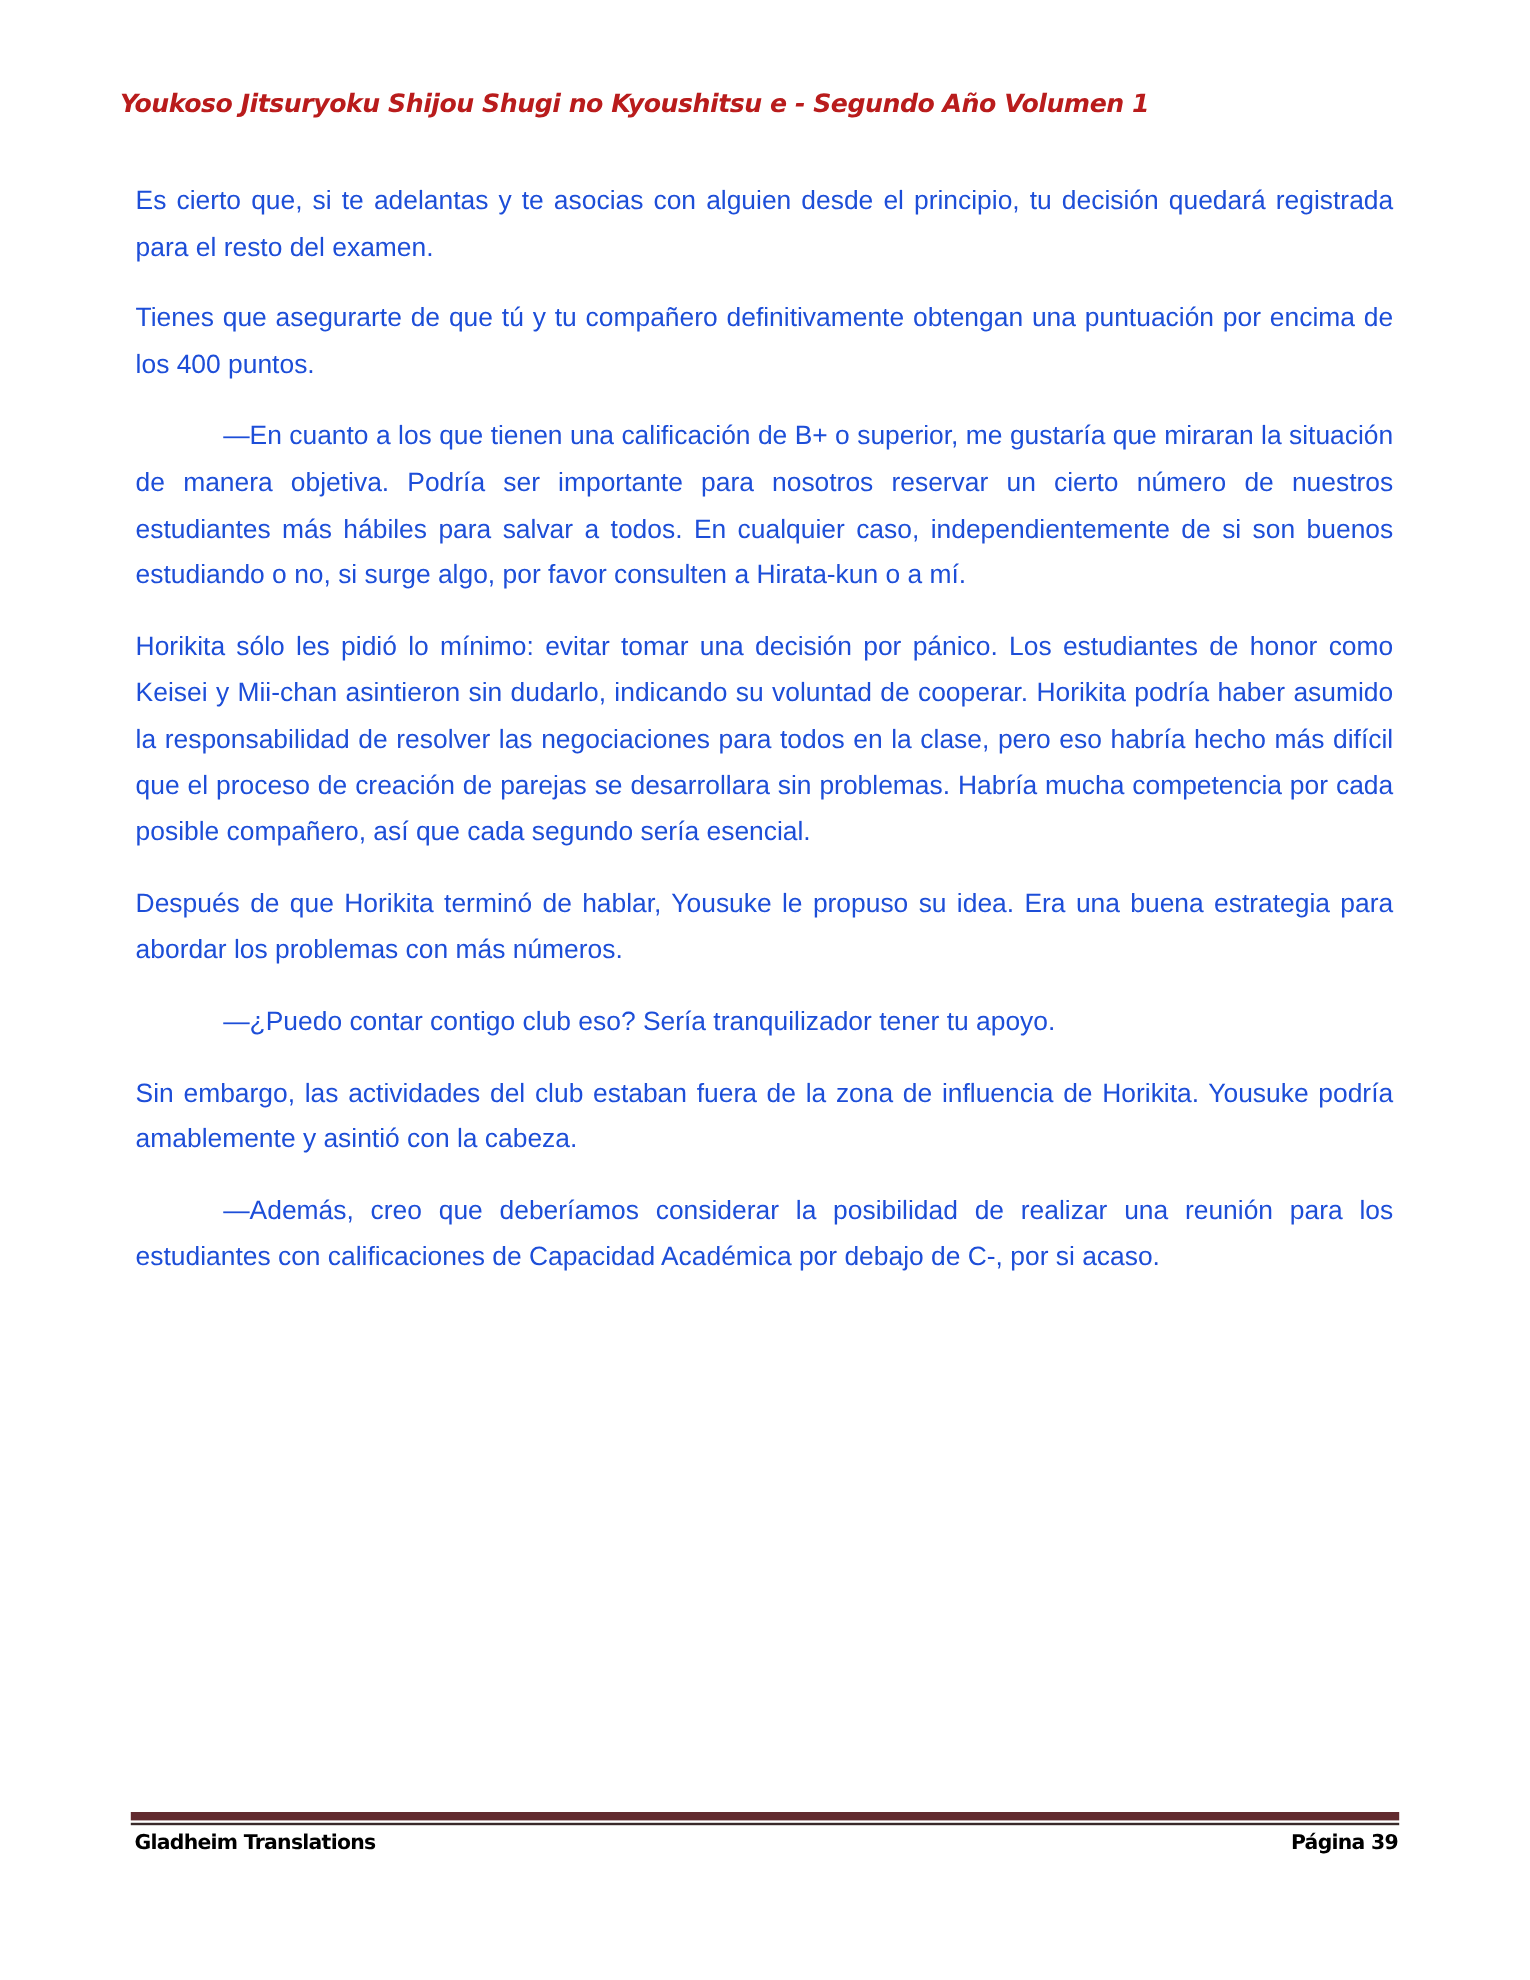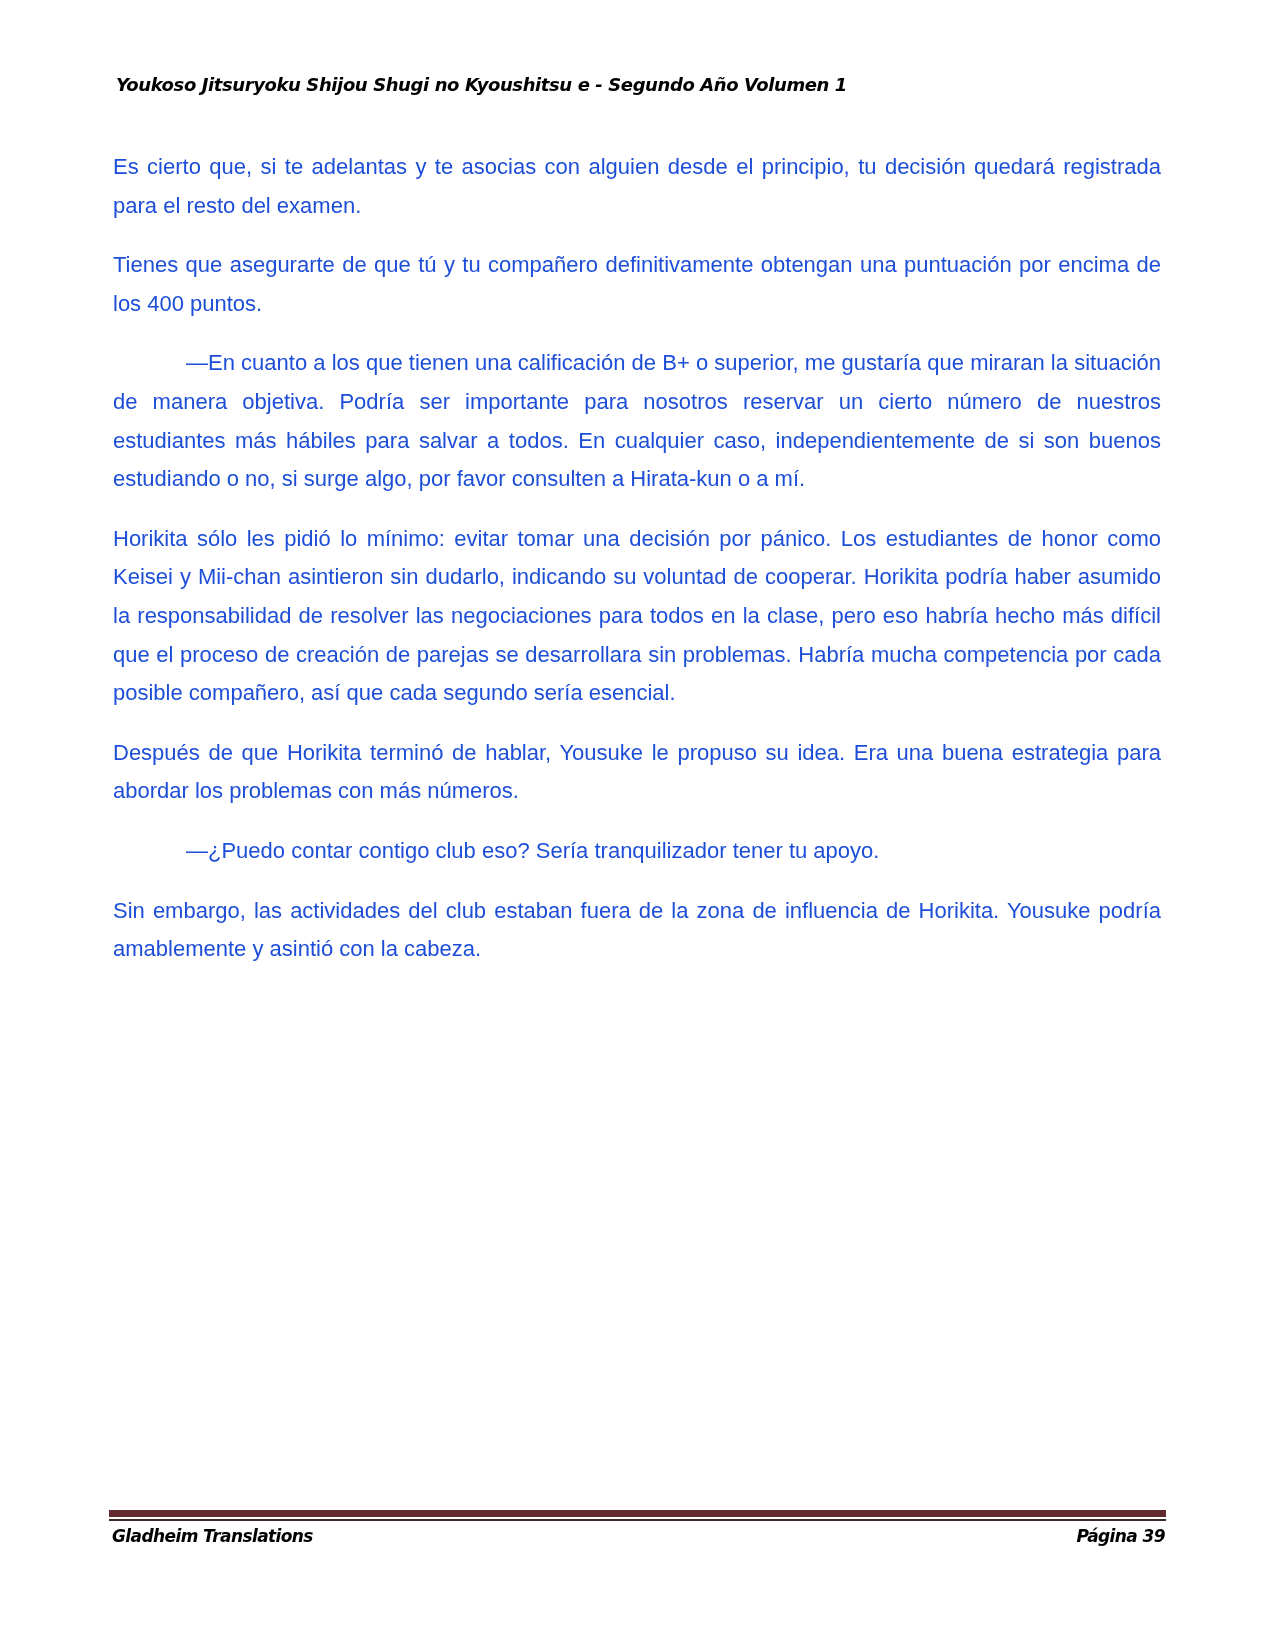--- a/index.html
+++ b/index.html
@@ -1,49 +1,50 @@
 <!DOCTYPE html>
 <html><head>
 <meta charset="utf-8">
 <style>
   html, body { margin: 0; padding: 0; background: #ffffff; }
   body { width: 1275px; height: 1650px; position: relative; overflow: hidden; }
   .header {
-    position: absolute; left: 116px; top: 74px;
+    position: absolute; left: 100px; top: 74px;
     font-family: "DejaVu Sans", sans-serif; font-weight: bold; font-style: italic;
-    font-size: 18px; color: #000000; letter-spacing: -0.4px; white-space: nowrap;
+    font-size: 21px; color: #b91c1c; letter-spacing: -0.4px; white-space: nowrap;
   }
   .body-text {
     position: absolute; left: 113px; top: 148px; width: 1048px;
     font-family: "Liberation Sans", sans-serif; font-size: 22px; color: #1d4ed8;
     line-height: 38.6px; text-align: justify;
   }
   .body-text p { margin: 0 0 21px 0; }
   .body-text p.indent { text-indent: 73px; }
   .rule-thick { position: absolute; left: 109px; top: 1510px; width: 1057px; height: 7px; background: #622b2f; }
   .rule-thin { position: absolute; left: 109px; top: 1519px; width: 1057px; height: 2px; background: #3a2a2a; }
   .footer-left, .footer-right {
     position: absolute; top: 1526px;
-    font-family: "DejaVu Sans", sans-serif; font-weight: bold; font-style: italic;
+    font-family: "DejaVu Sans", sans-serif; font-weight: bold; 
     font-size: 17px; color: #000; letter-spacing: -0.6px; white-space: nowrap;
   }
   .footer-left { left: 112px; }
   .footer-right { right: 110px; margin-left: 16px; }
 </style>
 </head>
 <body>
 
 <div class="header">Youkoso Jitsuryoku Shijou Shugi no Kyoushitsu e - Segundo Año Volumen 1</div>
 
 <div class="body-text">
   <p>Es cierto que, si te adelantas y te asocias con alguien desde el principio, tu decisión quedará registrada para el resto del examen.</p>
   <p>Tienes que asegurarte de que tú y tu compañero definitivamente obtengan una puntuación por encima de los 400 puntos.</p>
   <p class="indent">—En cuanto a los que tienen una calificación de B+ o superior, me gustaría que miraran la situación de manera objetiva. Podría ser importante para nosotros reservar un cierto número de nuestros estudiantes más hábiles para salvar a todos. En cualquier caso, independientemente de si son buenos estudiando o no, si surge algo, por favor consulten a Hirata-kun o a mí.</p>
   <p>Horikita sólo les pidió lo mínimo: evitar tomar una decisión por pánico. Los estudiantes de honor como Keisei y Mii-chan asintieron sin dudarlo, indicando su voluntad de cooperar. Horikita podría haber asumido la responsabilidad de resolver las negociaciones para todos en la clase, pero eso habría hecho más difícil que el proceso de creación de parejas se desarrollara sin problemas. Habría mucha competencia por cada posible compañero, así que cada segundo sería esencial.</p>
   <p>Después de que Horikita terminó de hablar, Yousuke le propuso su idea. Era una buena estrategia para abordar los problemas con más números.</p>
   <p class="indent">—¿Puedo contar contigo club eso? Sería tranquilizador tener tu apoyo.</p>
   <p>Sin embargo, las actividades del club estaban fuera de la zona de influencia de Horikita. Yousuke podría amablemente y asintió con la cabeza.</p>
+  <p class="indent">—Además, creo que deberíamos considerar la posibilidad de realizar una reunión para los estudiantes con calificaciones de Capacidad Académica por debajo de C-, por si acaso.</p>
 </div>
 
 <div class="rule-thick"></div>
 <div class="rule-thin"></div>
 <div class="footer-left">Gladheim Translations</div>
 <div class="footer-right">Página 39</div>
 
 </body></html>

